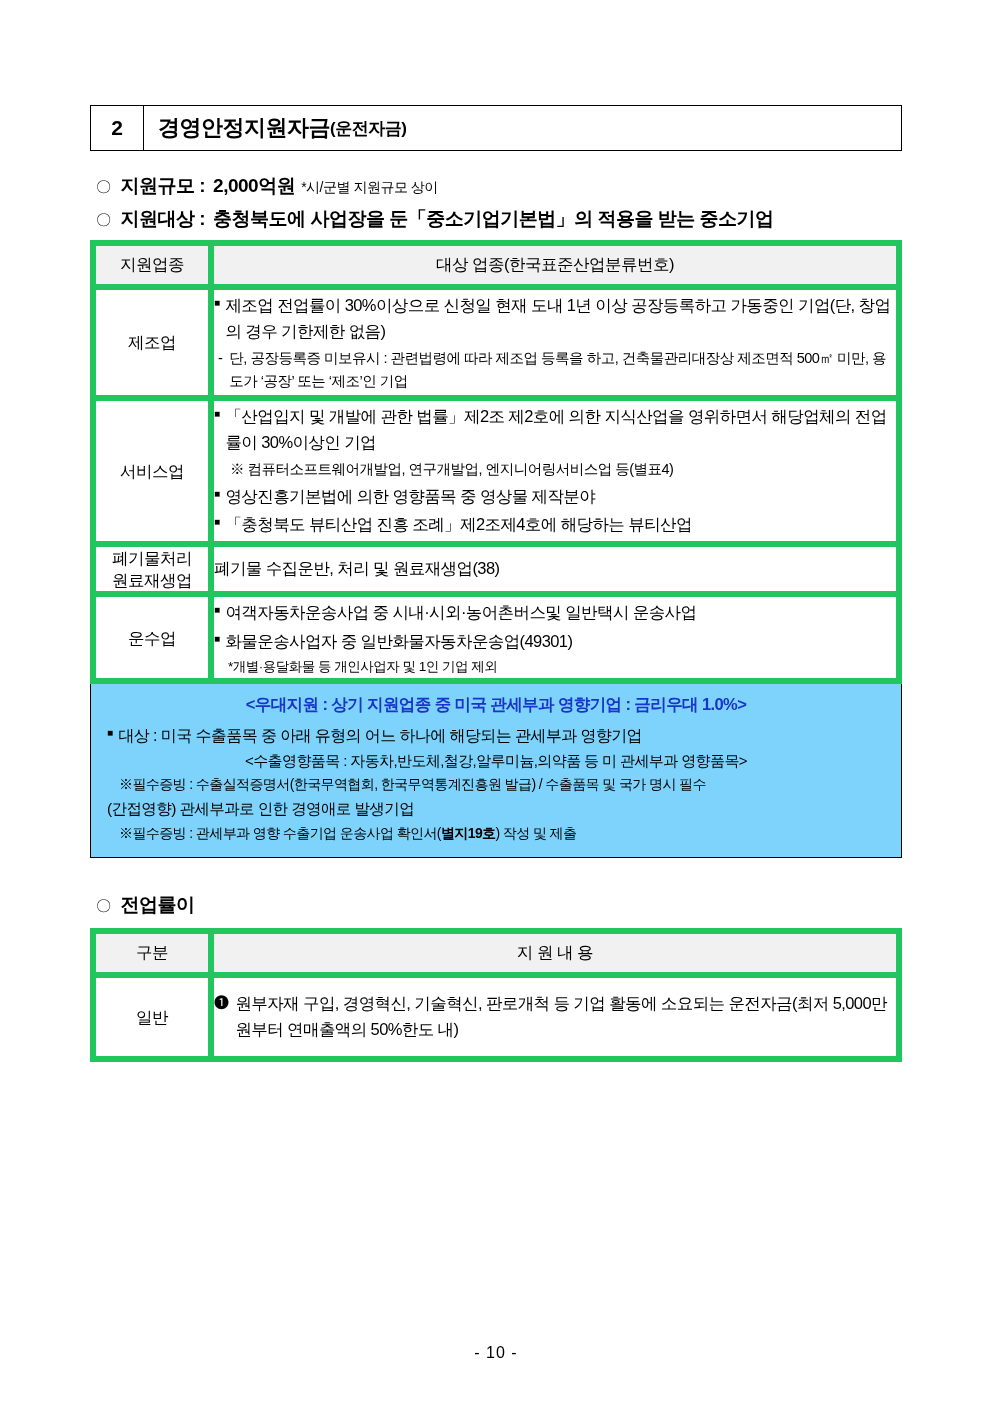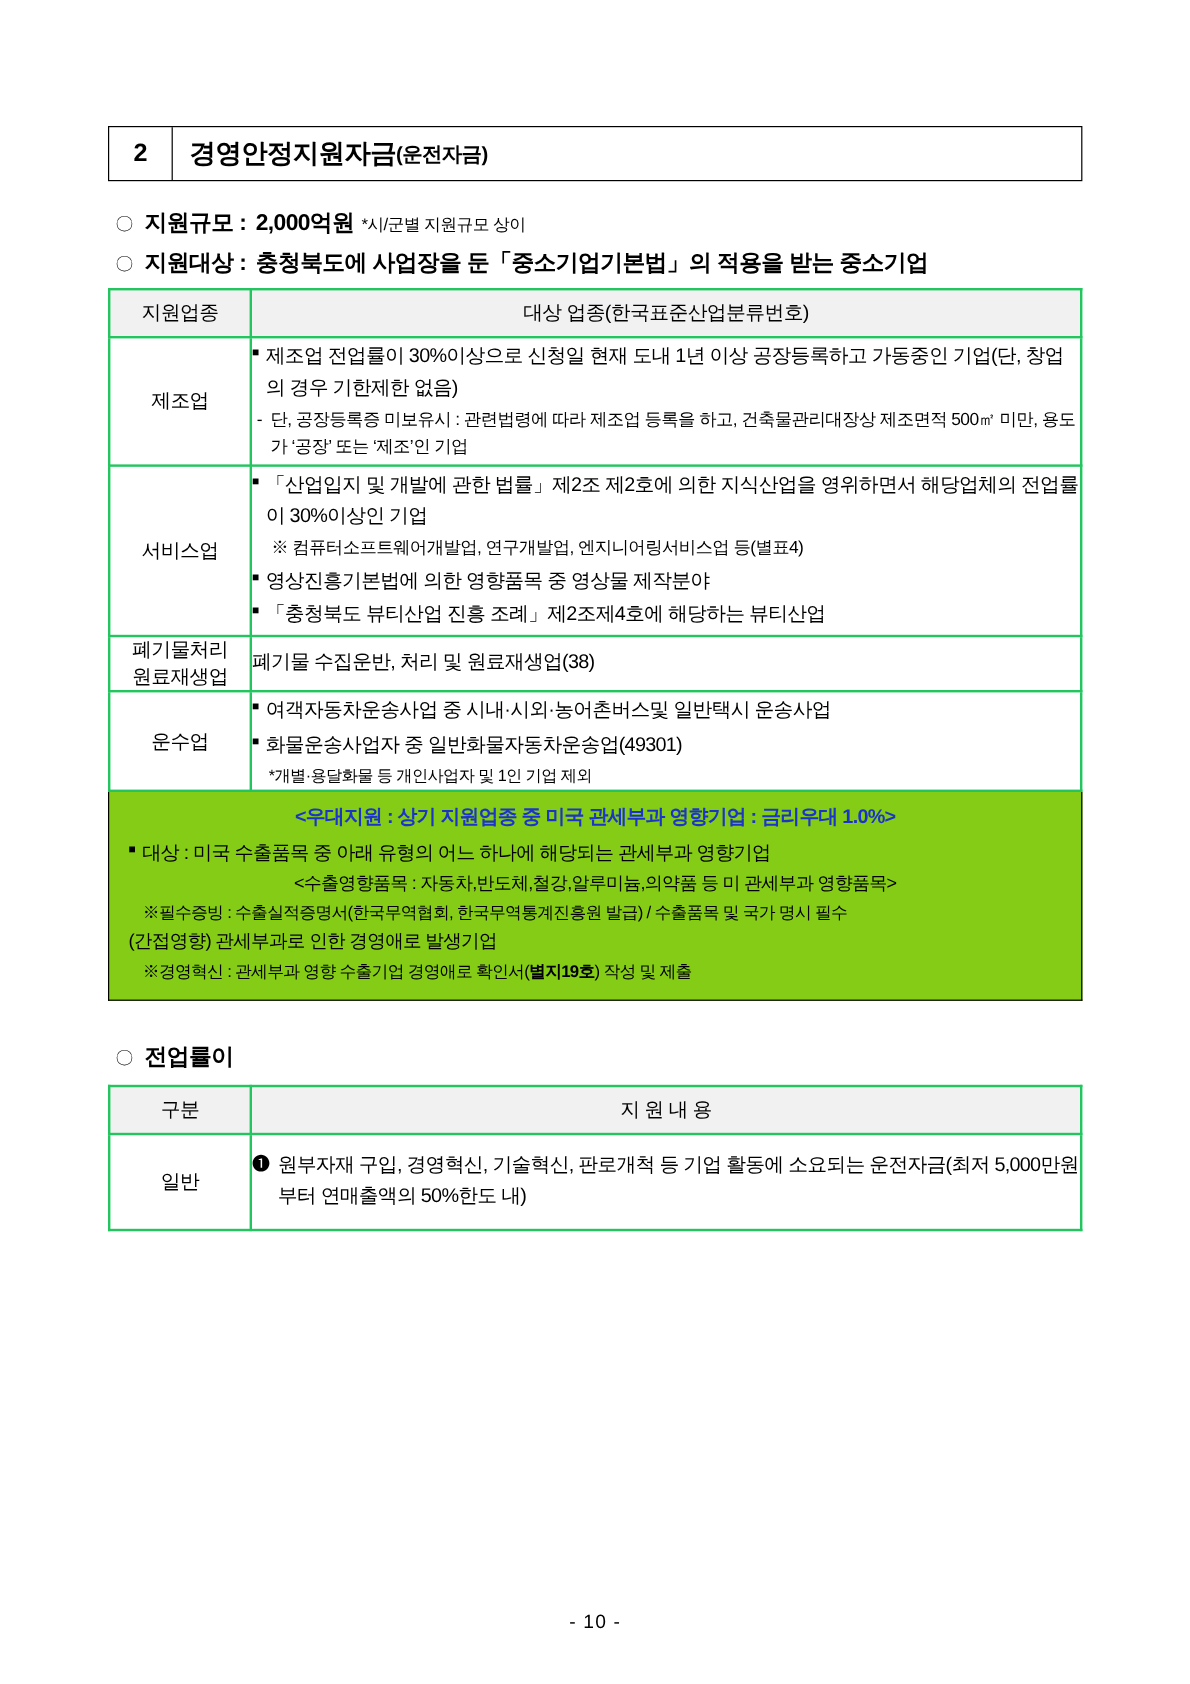--- a/index.html
+++ b/index.html
@@ -74,21 +74,21 @@
   .bullet-line.tight { margin-top: 10px; }
 
   
   table.doc {
     border-collapse: collapse;
     width: 812px;
     margin-top: 8px;
     table-layout: fixed;
   }
   table.doc td, table.doc th {
-    border: 2px solid #22c55e;
+    border: 6px solid #22c55e;
     padding: 0;
     vertical-align: middle;
   }
   .hdr {
     background: #f1f1f1;
     text-align: center;
     font-size: 16.5px;
     font-weight: 400;
     height: 38px;
     letter-spacing: -0.5px;
@@ -129,21 +129,21 @@
   .smaller {
     font-size: 13.5px;
     letter-spacing: -0.5px;
   }
 
   
   .pref-box {
     width: 812px;
     border: 1px solid #000;
     border-top: none;
-    background: #84cc16;
+    background: #7dd3fc;
     box-sizing: border-box;
     padding: 10px 16px 12px 16px;
   }
   .pref-title {
     text-align: center;
     font-size: 16.5px;
     font-weight: 700;
     color: #1a35c8;
     letter-spacing: -0.6px;
     margin-bottom: 7px;
@@ -296,21 +296,21 @@
   <div class="pref-box">
     <div class="pref-title">&lt;우대지원 : 상기 지원업종 중 미국 관세부과 영향기업 : 금리우대 1.0%&gt;</div>
     <div class="pref-line">
       <span class="sq">■</span>
       <span>대상 : 미국 수출품목 중 아래 유형의 어느 하나에 해당되는 관세부과 영향기업</span>
     </div>
     <div class="pref-center">&lt;수출영향품목 : 자동차,반도체,철강,알루미늄,의약품 등 미 관세부과 영향품목&gt;</div>
     <div class="pref-sub">※필수증빙 : 수출실적증명서(한국무역협회, 한국무역통계진흥원 발급) / 수출품목 및 국가 명시 필수</div>
     <div class="pref-plain">(간접영향) 관세부과로 인한 경영애로 발생기업</div>
     <div class="pref-sub">
-      <span>※경영혁신 : 관세부과 영향 수출기업 경영애로 확인서(</span><span style="font-weight:700">별지19호</span><span>) 작성 및 제출</span>
+      <span>※필수증빙 : 관세부과 영향 수출기업 운송사업 확인서(</span><span style="font-weight:700">별지19호</span><span>) 작성 및 제출</span>
     </div>
   </div>
 
   <div class="heading2">
     <span class="bullet-mark">〇</span>
     <span>전업률이</span>
   </div>
 
   <table class="doc" style="margin-top:0">
     <colgroup>

